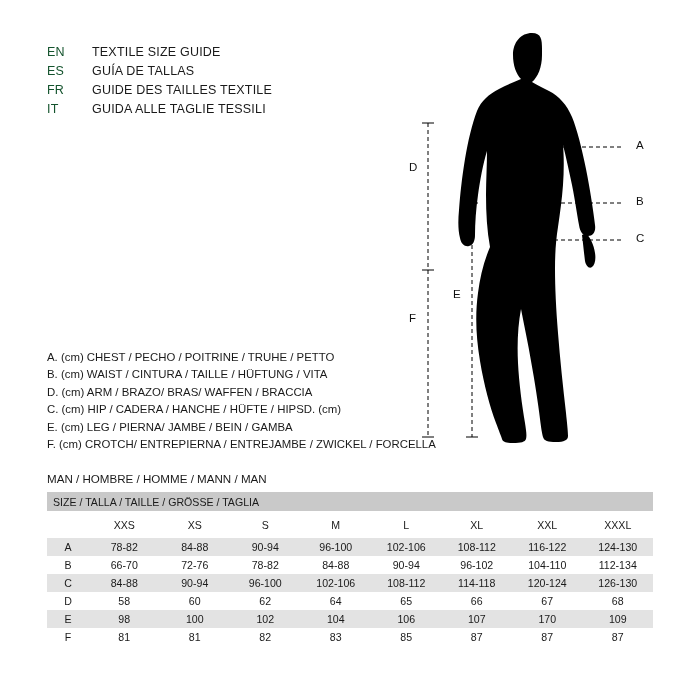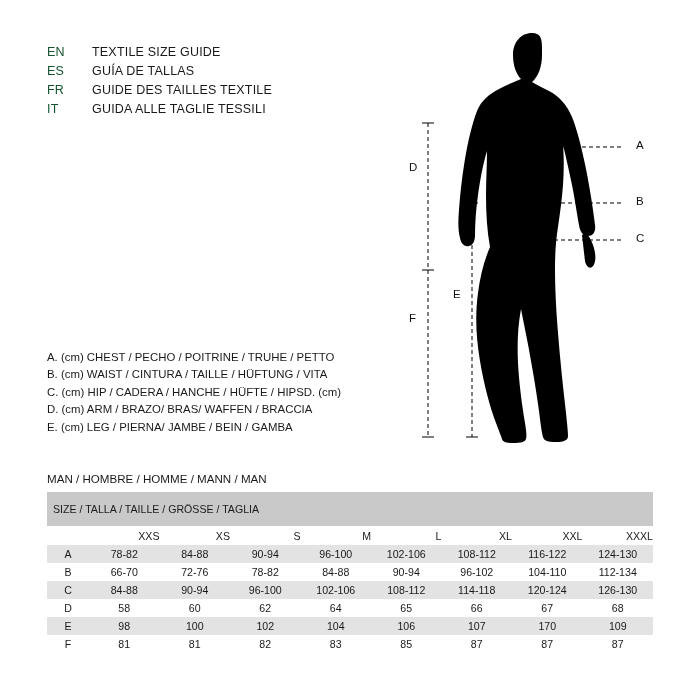--- a/index.html
+++ b/index.html
@@ -86,26 +86,25 @@
     padding: 0;
     text-align: center;
     vertical-align: middle;
     font-size: 10.6px;
   }
   tr.head-row td {
     background: #c9c9c9;
     text-align: left;
     padding-left: 6px;
     font-size: 10.6px;
-    height: 34px;
+    height: 19px;
   }
   tr.cols-row td {
     background: #ffffff;
-    height: 19px;
-    text-align: right;
+    height: 27px;
   }
   tr.row-grey td { background: #e3e3e3; }
   tr.row-white td { background: #ffffff; }
   td.rowlabel {
     text-align: left;
     padding-left: 6px;
     width: 42px;
   }
   td.col {
     width: 70.5px;
@@ -231,23 +230,24 @@
     <div class="letter" style="left:256px; top:170px;">B</div>
     <div class="letter" style="left:256px; top:207px;">C</div>
     <div class="letter" style="left:29px; top:136px;">D</div>
     <div class="letter" style="left:73px; top:263px;">E</div>
     <div class="letter" style="left:29px; top:287px;">F</div>
   </div>
 
   <div class="legend">
     <div class="legend-line">A. (cm) CHEST / PECHO / POITRINE / TRUHE / PETTO</div>
     <div class="legend-line">B. (cm) WAIST / CINTURA / TAILLE / HÜFTUNG / VITA</div>
+    <div class="legend-line">D. (cm) ARM / BRAZO/ BRAS/ WAFFEN / BRACCIA</div>
     <div class="legend-line">C. (cm) HIP / CADERA / HANCHE / HÜFTE / HIPSD. (cm)</div>
-    <div class="legend-line">D. (cm) ARM / BRAZO/ BRAS/ WAFFEN / BRACCIA</div>
     <div class="legend-line">E. (cm) LEG / PIERNA/ JAMBE / BEIN / GAMBA</div>
+    <div class="legend-line">F. (cm) CROTCH/ ENTREPIERNA / ENTREJAMBE / ZWICKEL / FORCELLA</div>
   </div>
 
   <div class="gender-line">MAN / HOMBRE / HOMME / MANN / MAN</div>
 
   <div class="table-wrap">
     <table class="size-table">
       <tbody>
         <tr class="head-row">
           <td colspan="9">SIZE / TALLA / TAILLE / GRÖSSE / TAGLIA</td>
         </tr>

